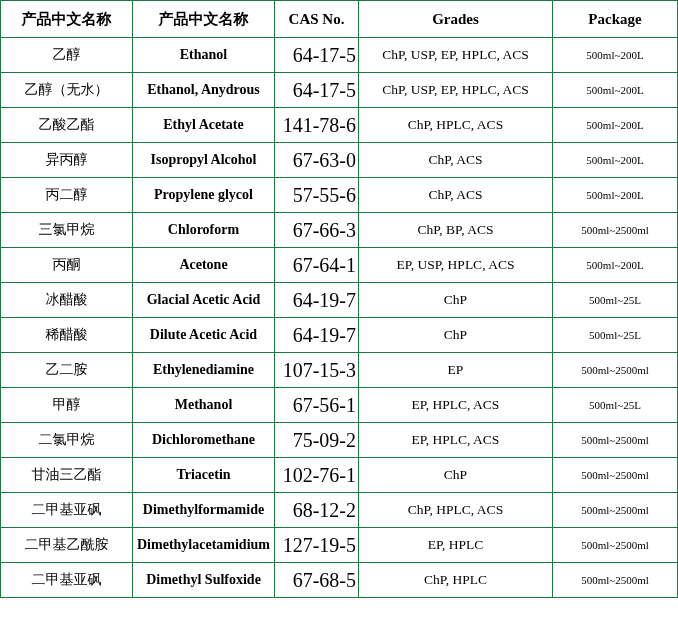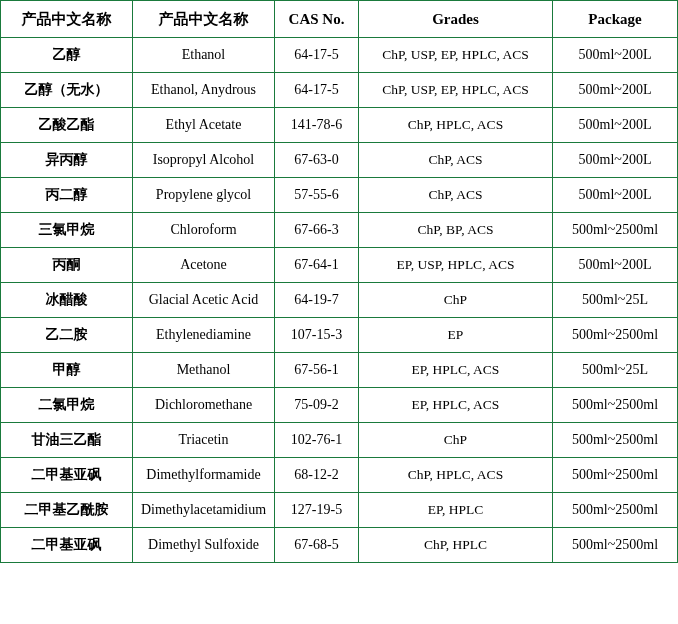--- a/index.html
+++ b/index.html
@@ -51,33 +51,34 @@
     font-weight: bold;
     font-size: 15px;
   }
   table.product-table tbody td {
     height: 34px;
     font-size: 14px;
   }
   table.product-table tbody td.cn-name {
     font-family: "DejaVu Sans", sans-serif;
     font-size: 14px;
-    font-weight: bold;
   }
   table.product-table tbody td.en-name {
     font-size: 14px;
+    font-weight: bold;
   }
   table.product-table tbody td.cas {
-    font-size: 14px;
+    font-size: 20px;
+    text-align: right;
   }
   table.product-table tbody td.grades {
     font-size: 13.5px;
   }
   table.product-table tbody td.package {
-    font-size: 14px;
+    font-size: 11px;
   }
 </style>
 </head>
 <body>
 
 <div class="sheet">
   <table class="product-table">
     <colgroup>
       <col class="c0">
       <col class="c1">
@@ -145,20 +146,27 @@
         <td class="package">500ml~200L</td>
       </tr>
       <tr>
         <td class="cn-name">冰醋酸</td>
         <td class="en-name">Glacial Acetic Acid</td>
         <td class="cas">64-19-7</td>
         <td class="grades">ChP</td>
         <td class="package">500ml~25L</td>
       </tr>
       <tr>
+        <td class="cn-name">稀醋酸</td>
+        <td class="en-name">Dilute Acetic Acid</td>
+        <td class="cas">64-19-7</td>
+        <td class="grades">ChP</td>
+        <td class="package">500ml~25L</td>
+      </tr>
+      <tr>
         <td class="cn-name">乙二胺</td>
         <td class="en-name">Ethylenediamine</td>
         <td class="cas">107-15-3</td>
         <td class="grades">EP</td>
         <td class="package">500ml~2500ml</td>
       </tr>
       <tr>
         <td class="cn-name">甲醇</td>
         <td class="en-name">Methanol</td>
         <td class="cas">67-56-1</td>

